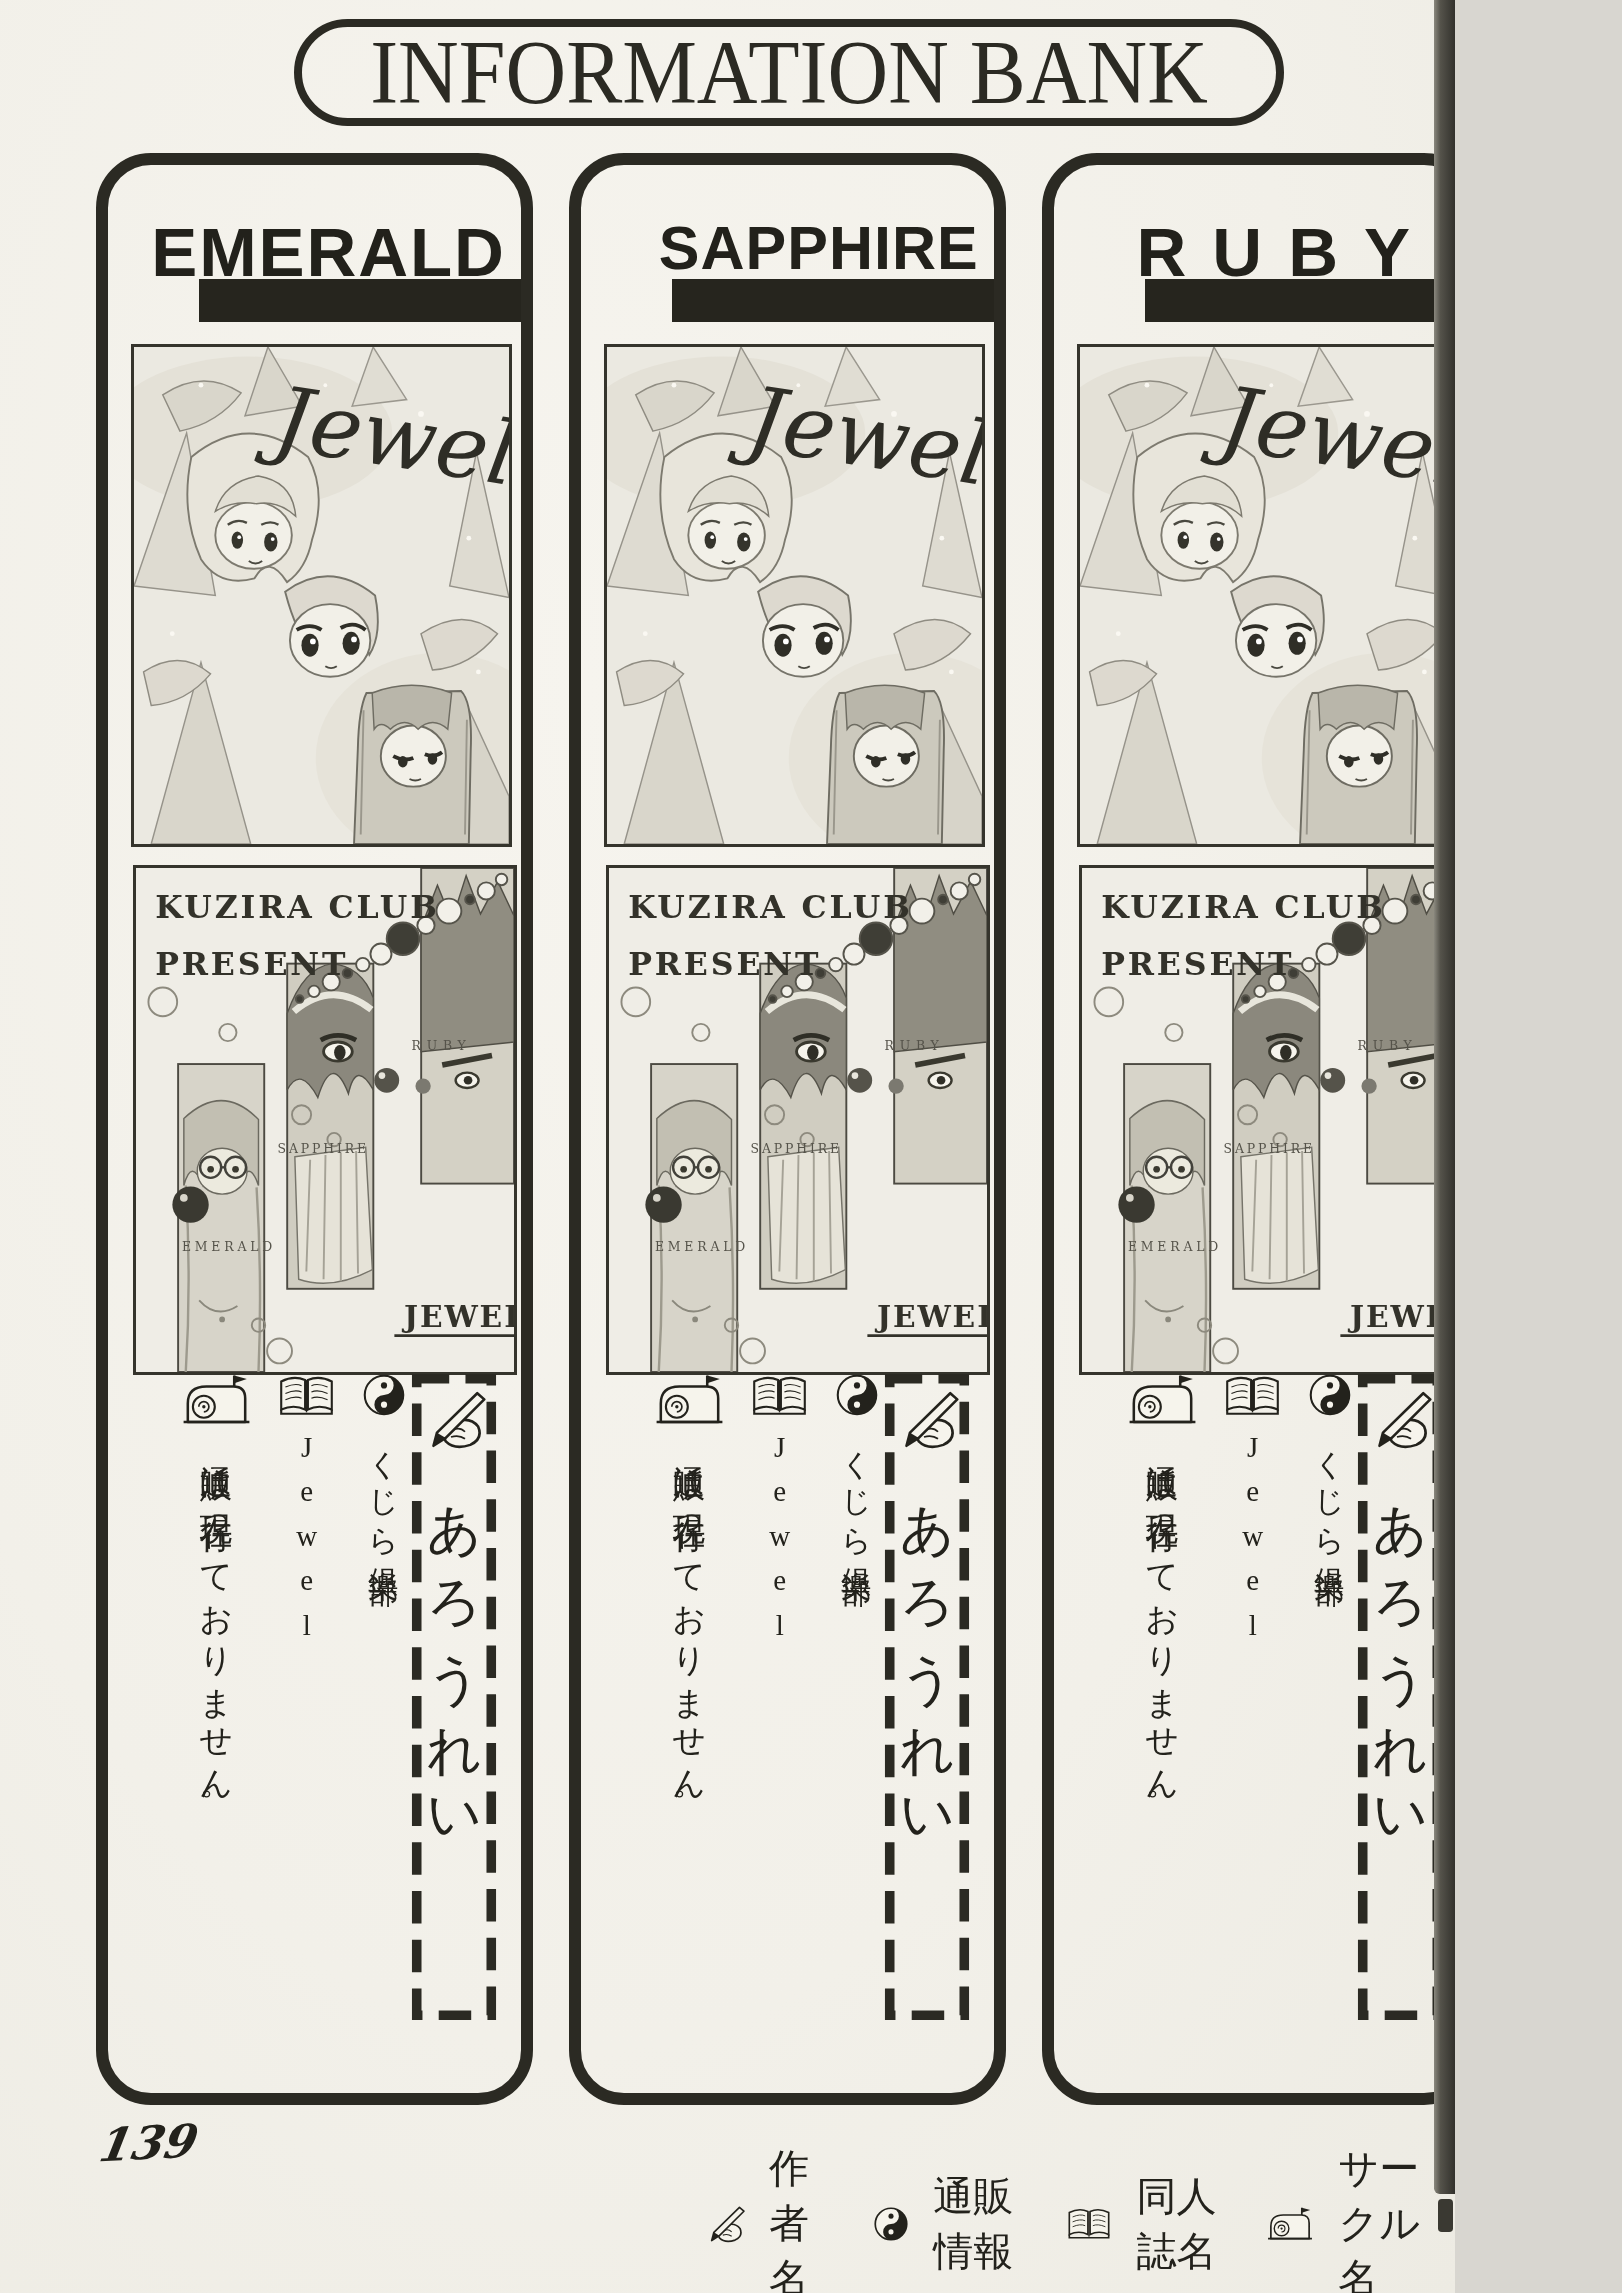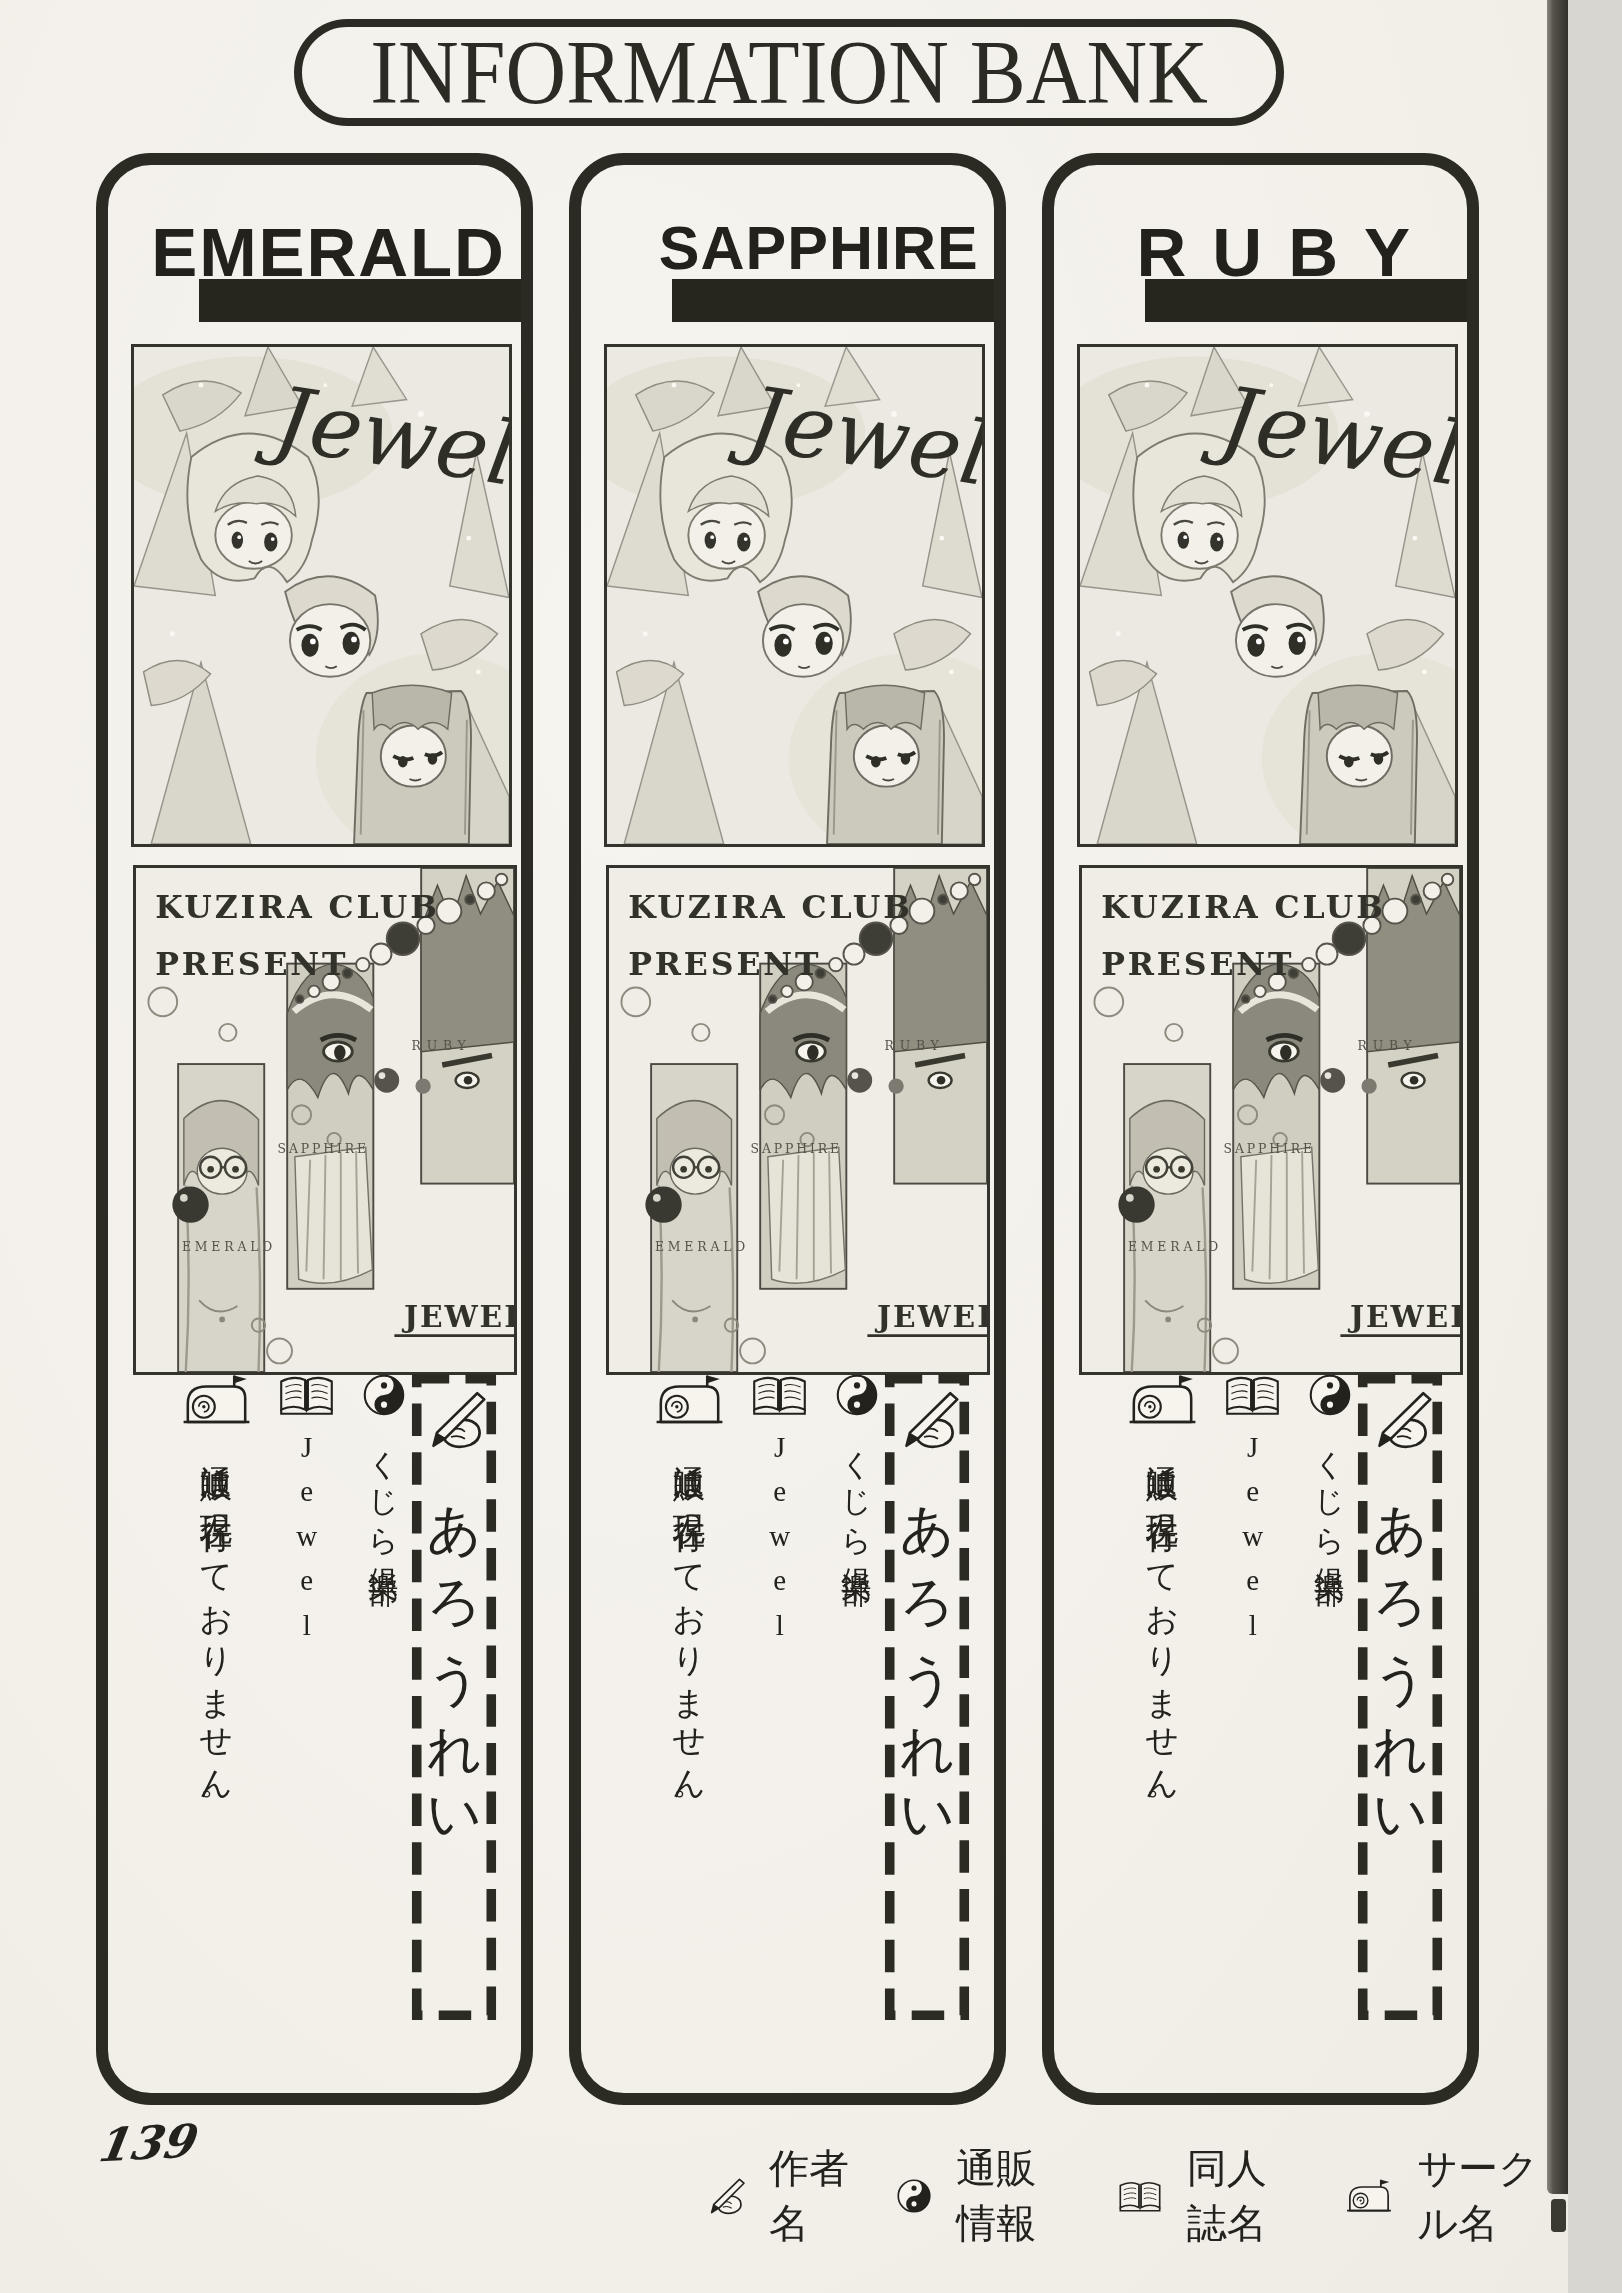--- a/index.html
+++ b/index.html
@@ -1,17 +1,17 @@
 <!DOCTYPE html>
 <html><head>
 <meta charset="utf-8">
 <style>
   html,body{margin:0;padding:0;background:#d8d6d0;}
   .page{
-    position:relative; width:1568px; height:2293px;
+    position:relative; width:1455px; height:2293px;
     background:radial-gradient(ellipse at 40% 30%, #f6f4ee 0%, #f2f0e9 60%, #edebe3 100%);
     overflow:hidden;
     font-family:"Liberation Serif", serif;
     color:#2b2a23;
   }
   
   .scan-edge{
     position:absolute; right:0; top:0; width:21px; height:2194px;
     background:linear-gradient(to left,#32312c,#55534b 70%,#8a887e 100%);
     border-radius:0 0 0 5.7px;

